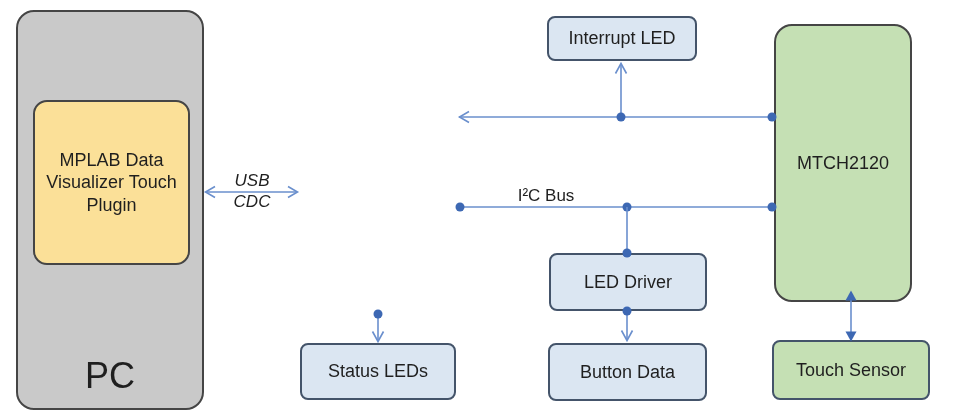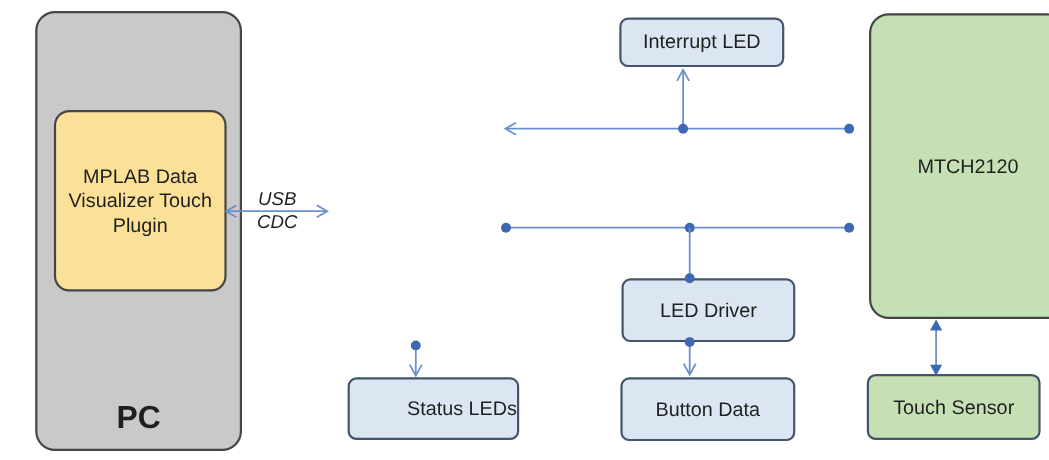--- a/index.html
+++ b/index.html
@@ -6,37 +6,37 @@
     --gray:#c9c9c9; --yellow:#fbe098; --green:#c5e0b4; --blue-fill:#dbe6f2;
     --line:#6a8fcd; --dot:#3d68b3; --border-dark:#454545; --border-blue:#44546a;
     --text:#1f1f1f;
   }
   html,body{margin:0;padding:0;background:#ffffff;}
   #canvas{
     position:relative; width:954px; height:418px; overflow:hidden;
     font-family:"Liberation Sans", sans-serif; color:var(--text); background:#ffffff;
   }
   .node{position:absolute; box-sizing:border-box; display:flex; align-items:center;
-    justify-content:center; text-align:center;margin-left:16px;}
+    justify-content:center; text-align:center;}
   .node .lbl{line-height:1.25;}
   .big{border:2px solid var(--border-dark); border-radius:18px;}
   .blue{background:var(--blue-fill); border:2px solid var(--border-blue); border-radius:8px;
     font-size:18px;}
   .pc{left:16px; top:10px; width:188px; height:400px; background:var(--gray);
     align-items:flex-end; justify-content:center;}
-  .pc .lbl{font-size:29px; margin-bottom:10px;font-weight:bold;}
+  .pc .lbl{font-size:36px; margin-bottom:10px;}
   .plugin{left:33px; top:100px; width:157px; height:165px; background:var(--yellow);
     border:2px solid var(--border-dark); border-radius:14px; font-size:18px; padding:8px;}
   .host{left:300px; top:11px; width:157px; height:303px; background:var(--yellow);
     border-radius:20px; font-size:18px;}
-  .mtch{left:774px; top:12px; width:180px; height:278px; background:var(--green);
+  .mtch{left:774px; top:24px; width:138px; height:278px; background:var(--green);
     font-size:18px;}
   .interrupt-led{left:547px; top:16px; width:150px; height:45px;}
   .led-driver{left:549px; top:253px; width:158px; height:58px;}
-  .status-leds{left:300px; top:343px; width:156px; height:57px;justify-content:flex-end;}
+  .status-leds{left:300px; top:343px; width:156px; height:57px;}
   .button-leds{left:548px; top:343px; width:159px; height:58px;}
   .touch-sensor{left:772px; top:340px; width:158px; height:60px; background:var(--green);
     border:2px solid var(--border-blue); border-radius:8px; font-size:18px;}
   .wire-label{position:absolute; font-size:17px; text-align:center; line-height:21px;}
   .usb-label{left:215px; top:170px; width:74px;font-style:italic;}
   .int-label{left:647px; top:89px; width:120px;}
   .i2c-label{left:486px; top:185px; width:120px;}
   svg.wires{position:absolute; left:0; top:0; pointer-events:none;}
   svg.wires line{stroke:var(--line); stroke-width:1.6;}
   svg.wires polyline.arrow{stroke:var(--line); stroke-width:1.6; fill:none;}
@@ -111,14 +111,15 @@
 
     <line x1="851" y1="292" x2="851" y2="340"></line>
     <polygon points="851,290.5 845.5,300.5 856.5,300.5"></polygon>
     <polygon points="851,341.5 845.5,331.5 856.5,331.5"></polygon>
   </svg>
 
   <div class="wire-label usb-label">
     <div>USB</div>
     <div>CDC</div>
   </div>
+  <div class="wire-label i2c-label">I²C Bus</div>
 
 </div>
 
 </body></html>

